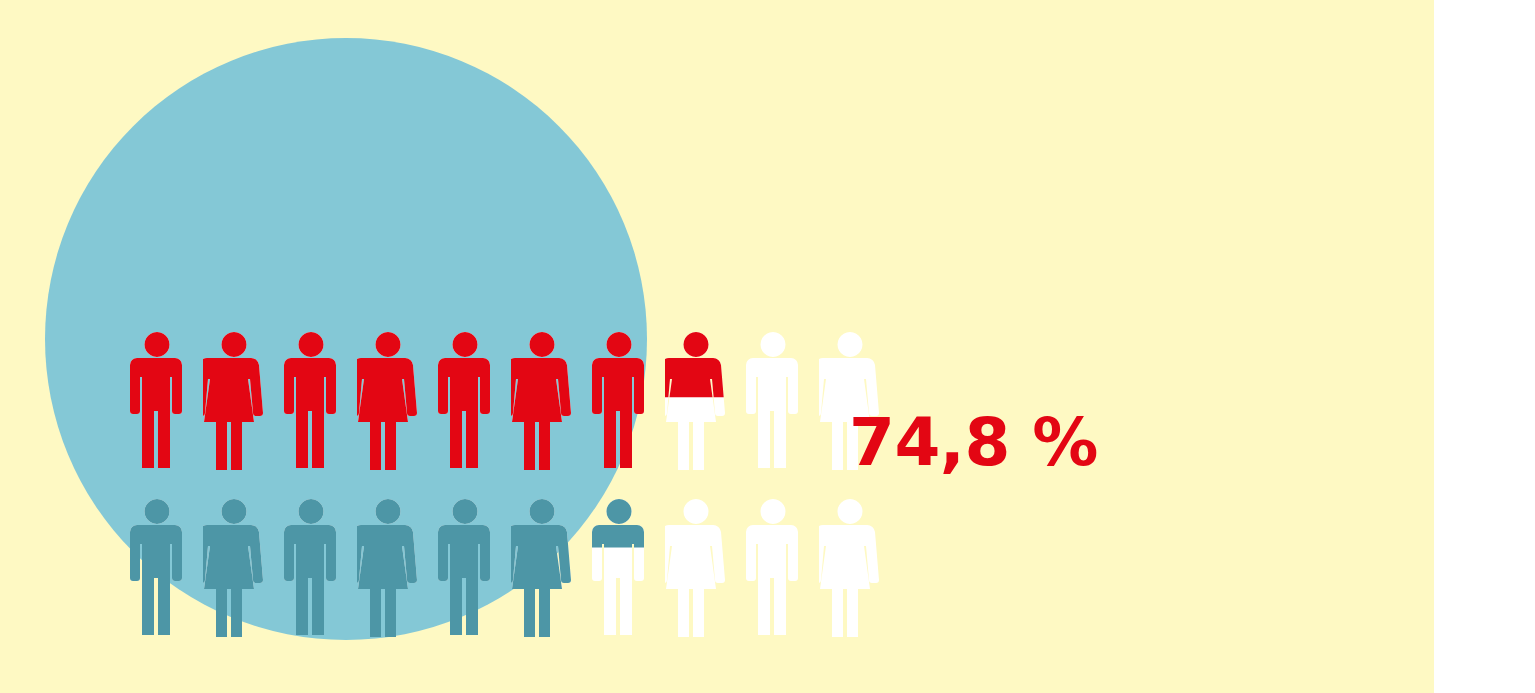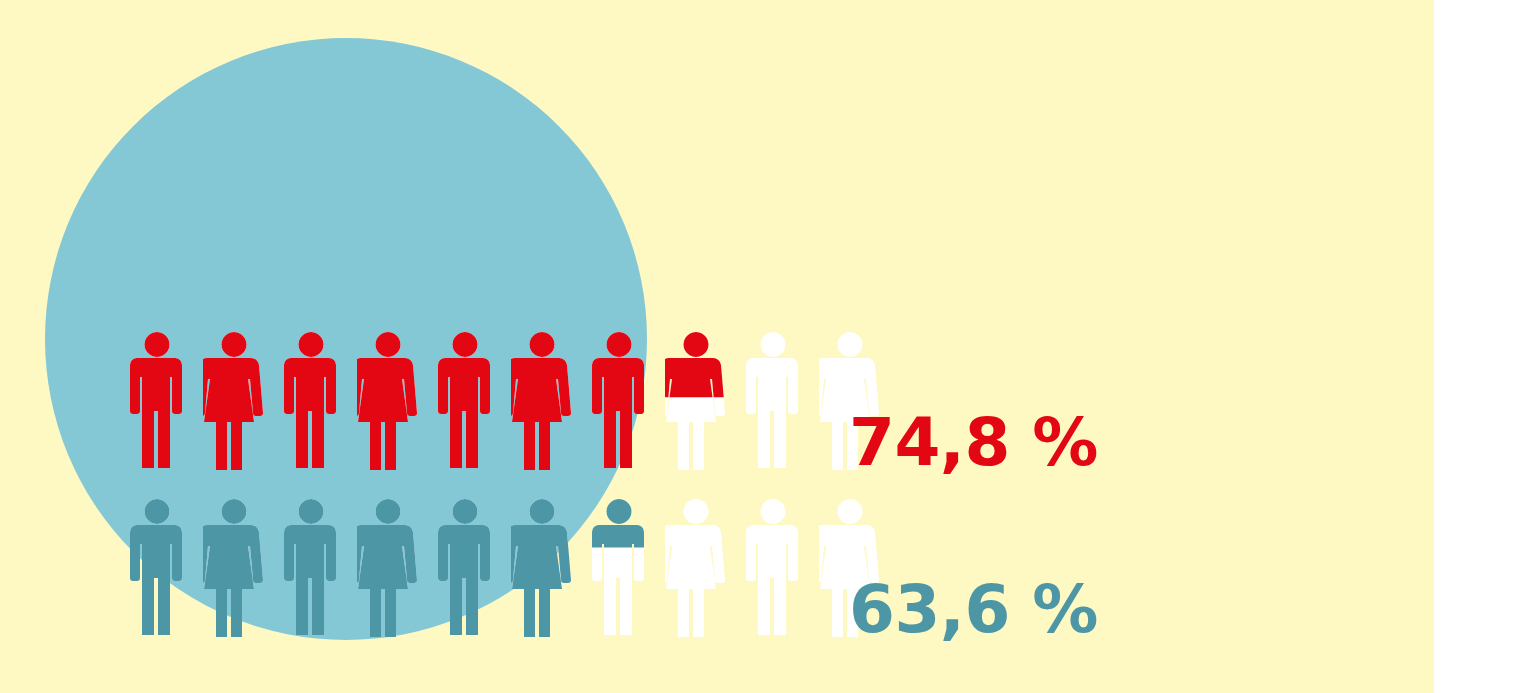--- a/index.html
+++ b/index.html
@@ -281,15 +281,14 @@
               <rect x="0" y="0" width="62" height="0.00"></rect>
             </clipPath>
           </defs>
           <path d="M31 2 a12.5 12.5 0 1 1 -0.01 0 Z M14 28 h34 a8 8 0 0 1 8 7 l4 48 a3 3 0 0 1 -3 3 h-4 a3 3 0 0 1 -3 -3 l-3 -34 h-2 l6 43 h-12 v55 h-11 v-55 h-4 v55 h-11 v-55 h-12 l6 -43 h-2 l-3 34 a3 3 0 0 1 -3 3 h-4 a3 3 0 0 1 -3 -3 l4 -48 a8 8 0 0 1 8 -7 Z" fill="#ffffff"></path>
         </svg>
       </div>
     </div>
 
   <div class="value-label" id="label-top">74,8 %</div>
 
-  <div class="value-label" id="label-bottom">63,6 %</div>
 
 </div>
 
 </body></html>

